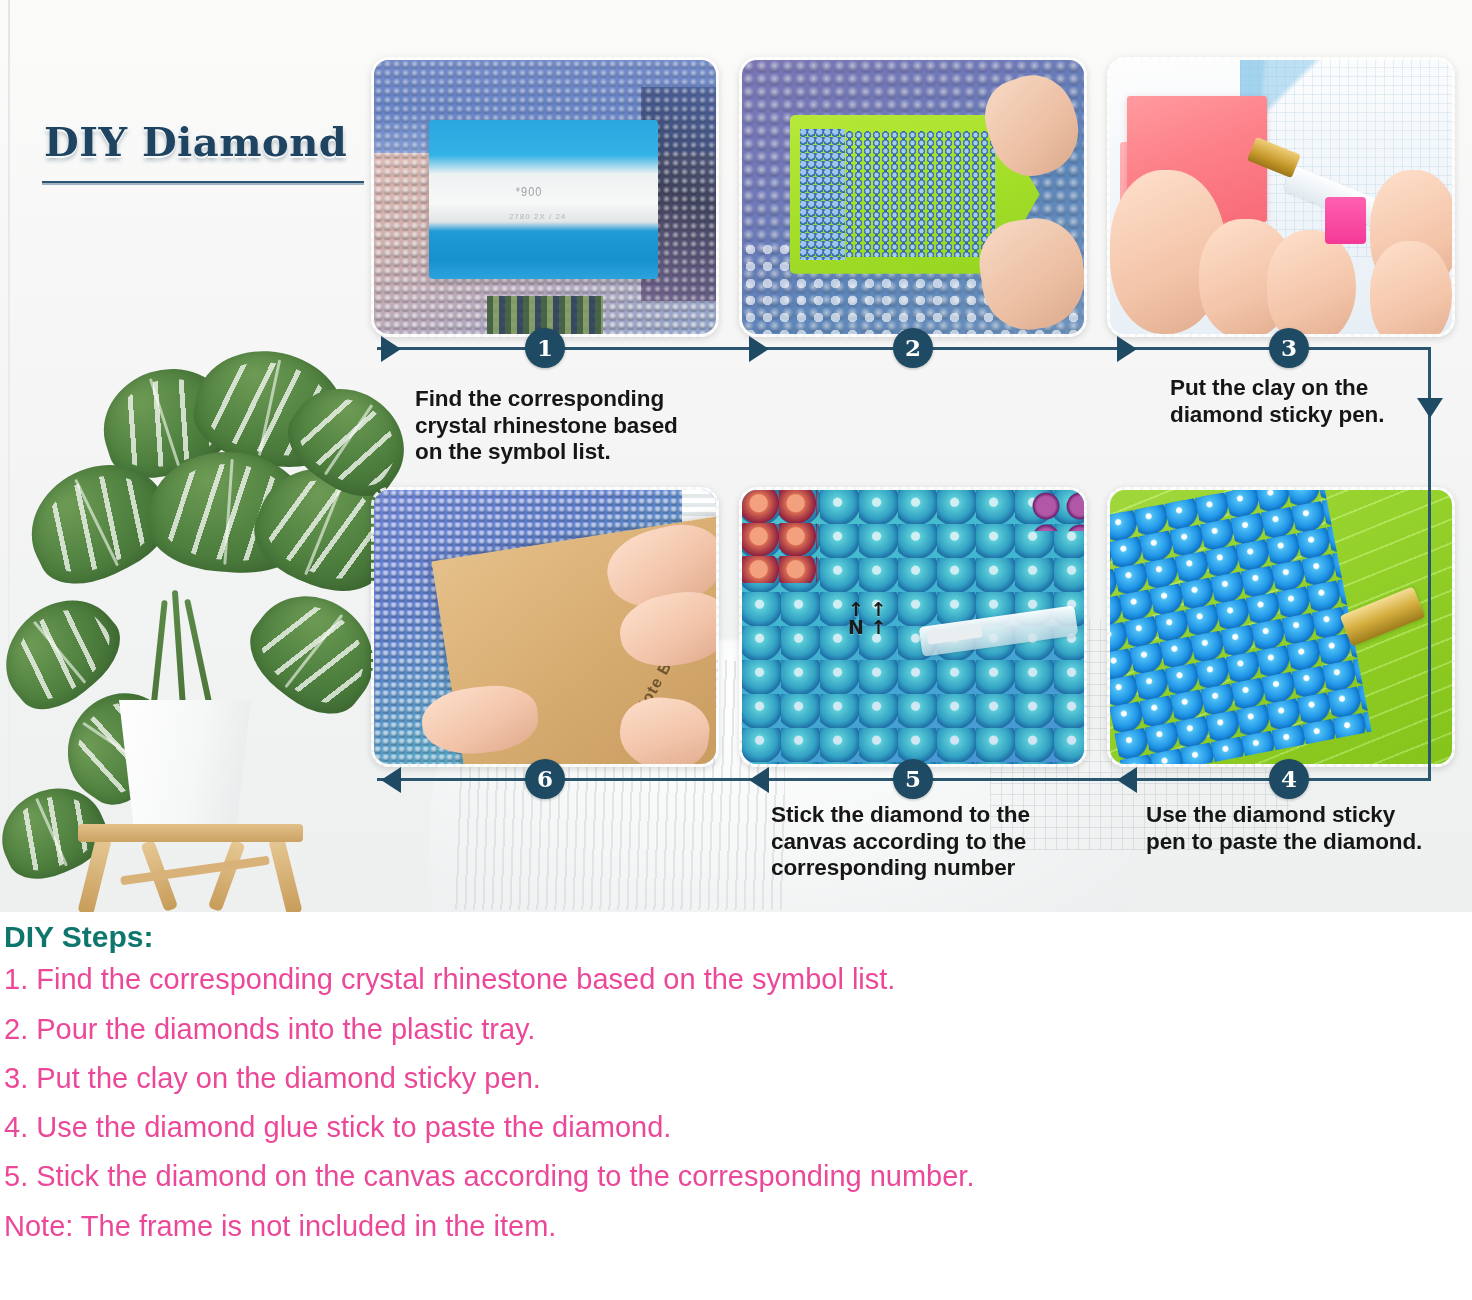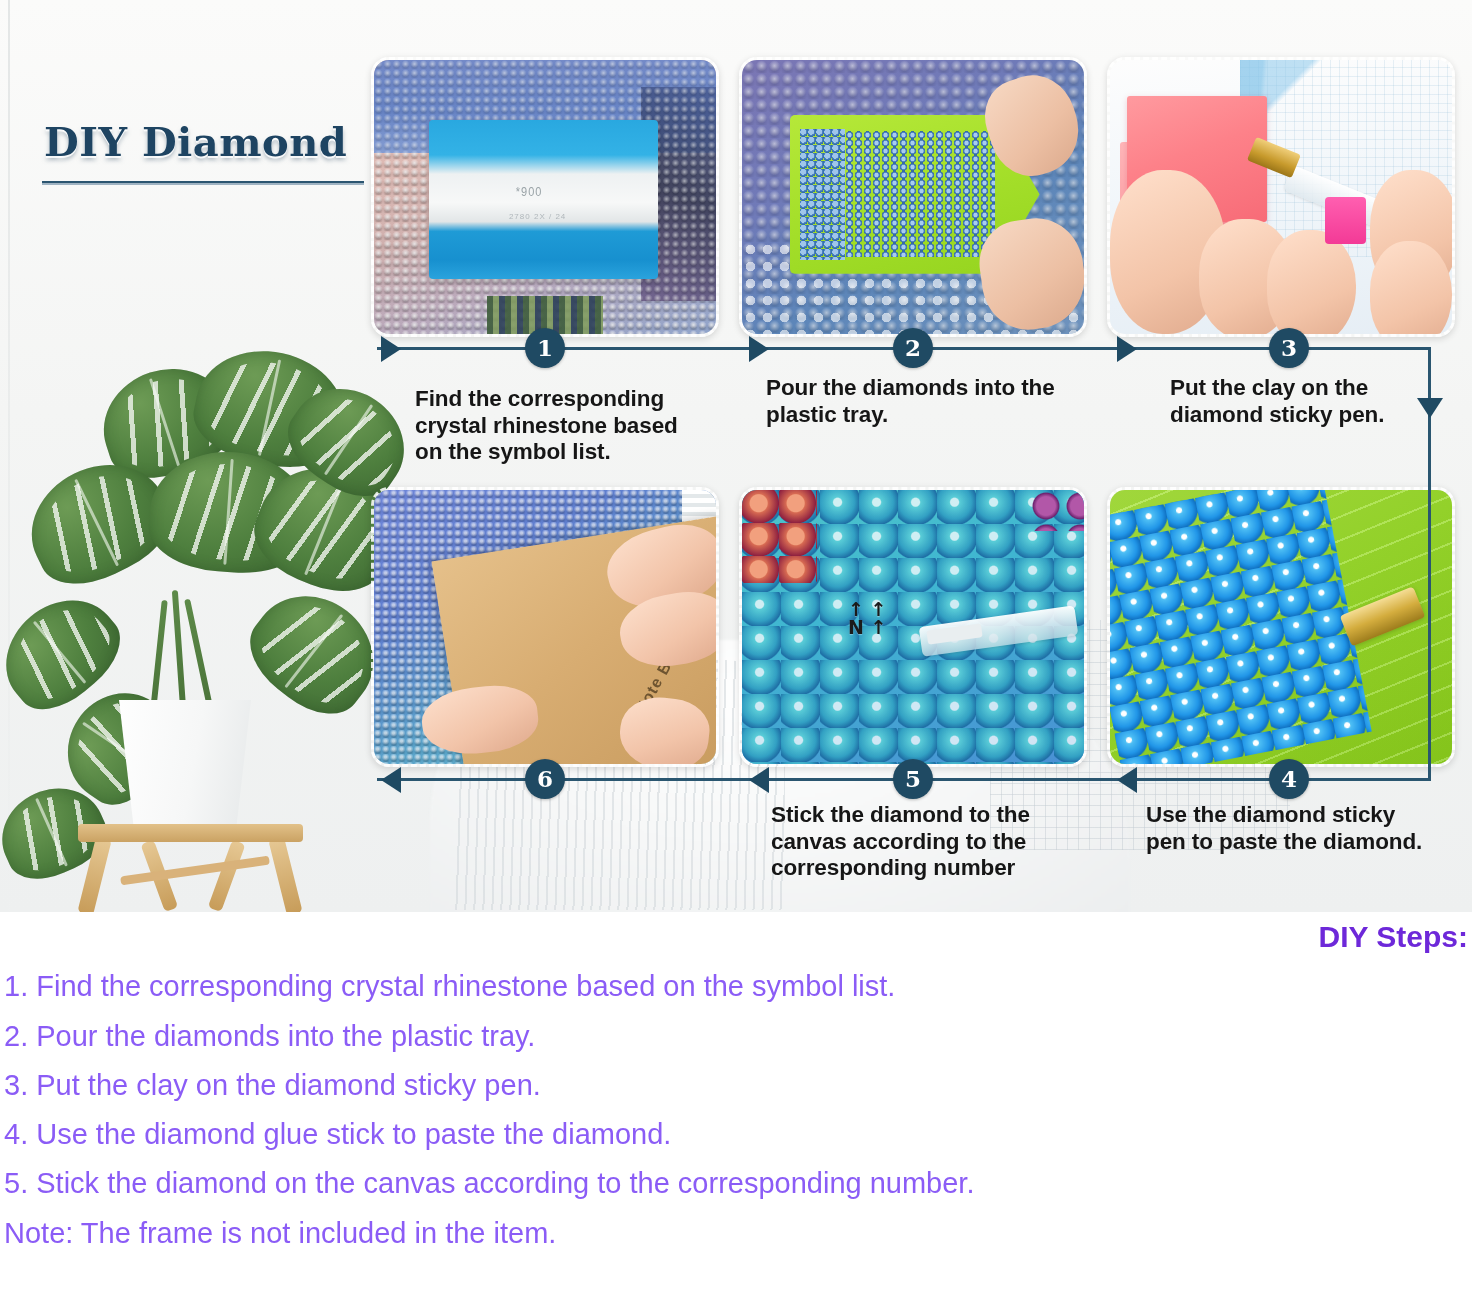--- a/index.html
+++ b/index.html
@@ -420,28 +420,27 @@
 
   
   #steps-text{
     position:absolute;
     left:4px; top:918px;
     width:1464px;
   }
   #steps-heading{
     font-size:30px;
     font-weight:bold;
-    color:#6d28d9;
+    color:#0f766e;
     line-height:1.28;
-    margin-bottom:11px;
-    text-align:right;
+    margin-bottom:4px;
   }
   .step-line{
     font-size:29px;
-    color:#8b5cf6;
+    color:#ec4899;
     line-height:1.32;
     margin-bottom:11px;
     white-space:nowrap;
   }
 </style>
 </head>
 <body>
 
 <div id="page">
 
@@ -583,22 +582,20 @@
     <div class="arrow left" style="left:749px; top:767px;"></div>
     <div class="arrow left" style="left:1117px; top:767px;"></div>
 
     <div class="badge" style="left:525px; top:759px;">6</div>
     <div class="badge" style="left:893px; top:759px;">5</div>
     <div class="badge" style="left:1269px; top:759px;">4</div>
 
     <div class="caption" style="left:415px; top:386px; width:300px; white-space:pre-line;">Find the corresponding
 crystal rhinestone based
 on the symbol list.</div>
-    <div class="caption" style="left:766px; top:375px; width:320px; white-space:pre-line;">Pour the diamonds into the
-plastic tray.</div>
     <div class="caption" style="left:1170px; top:375px; width:300px; white-space:pre-line;">Put the clay on the
 diamond sticky pen.</div>
 
     <div class="caption" style="left:771px; top:802px; width:320px; white-space:pre-line;">Stick the diamond to the
 canvas according to the
 corresponding number</div>
     <div class="caption" style="left:1146px; top:802px; width:320px; white-space:pre-line;">Use the diamond sticky
 pen to paste the diamond.</div>
   </div>
 

